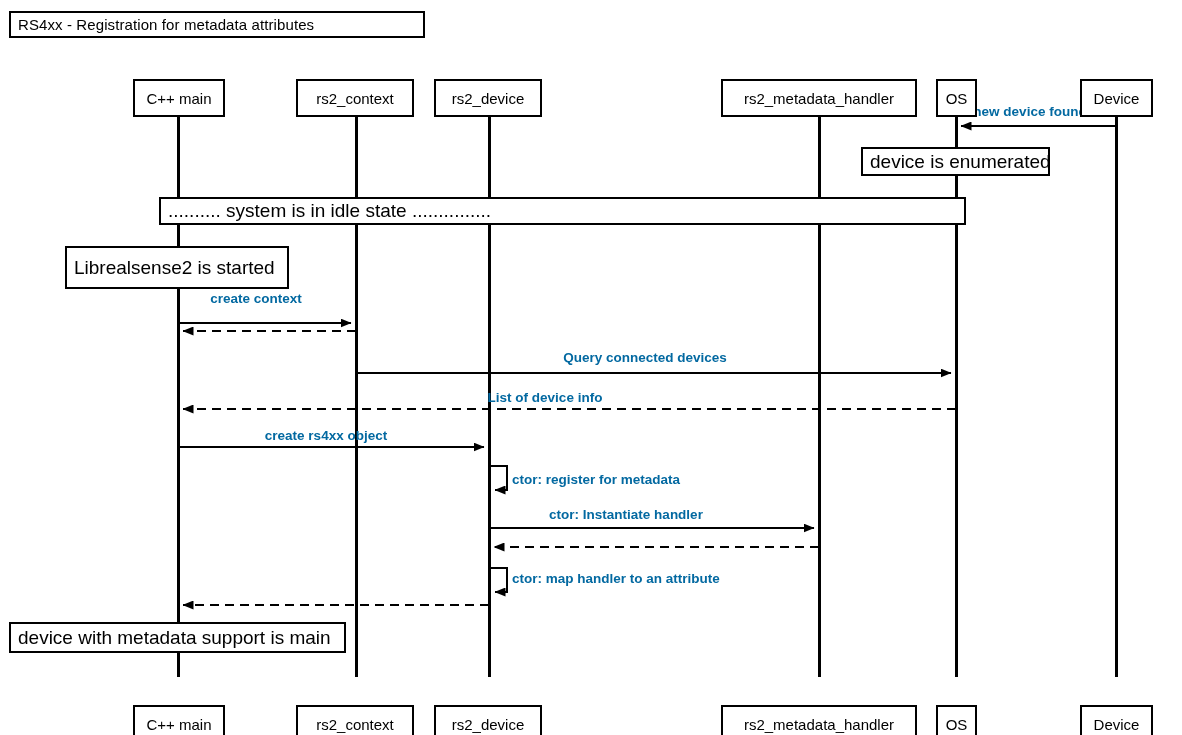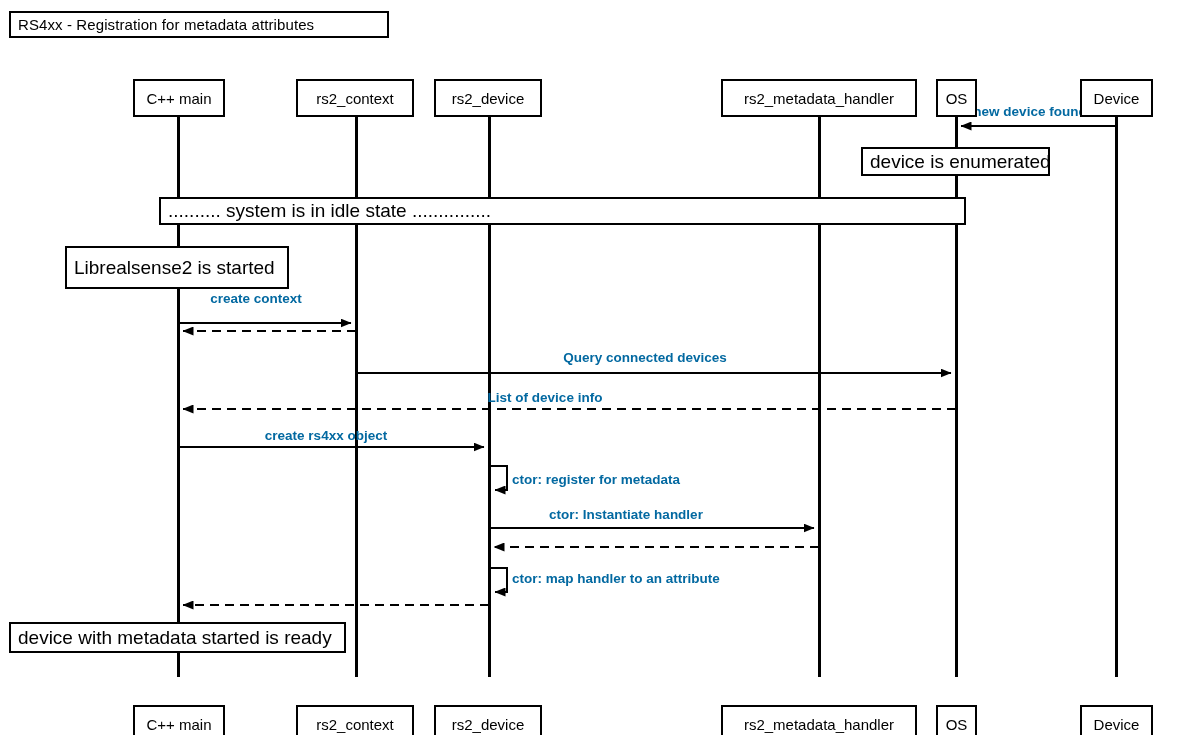--- a/index.html
+++ b/index.html
@@ -73,21 +73,21 @@
   }
   .msg-label.center {
     transform: translateX(-50%);
   }
 </style>
 </head>
 <body>
 
 <div id="diagram">
 
-  <div class="box left title-box" style="left:9px; top:11px; width:380px; height:27px;">
+  <div class="box left title-box" style="left:9px; top:11px; width:416px; height:27px;">
     <span>RS4xx - Registration for metadata attributes</span>
   </div>
 
   <div id="lifeline-lines">
       <div class="lifeline" style="left: 177px; top: 89px; height: 588px;"></div>
       <div class="lifeline" style="left: 355px; top: 89px; height: 588px;"></div>
       <div class="lifeline" style="left: 488px; top: 89px; height: 588px;"></div>
       <div class="lifeline" style="left: 818px; top: 89px; height: 588px;"></div>
       <div class="lifeline" style="left: 955px; top: 89px; height: 588px;"></div>
       <div class="lifeline" style="left: 1115px; top: 89px; height: 588px;"></div>
@@ -150,21 +150,21 @@
       <div class="box left note-box" style="left: 159px; top: 197px; width: 807px; height: 28px;">
         <span>.......... system is in idle state ...............</span>
       </div>
       <div class="box left note-box" style="left: 861px; top: 147px; width: 189px; height: 29px;">
         <span>device is enumerated</span>
       </div>
       <div class="box left note-box" style="left: 65px; top: 246px; width: 224px; height: 43px;">
         <span>Librealsense2 is started</span>
       </div>
       <div class="box left note-box" style="left: 9px; top: 622px; width: 337px; height: 31px;">
-        <span>device with metadata started is ready</span>
+        <span>device with metadata support is main</span>
       </div>
     </div>
 
   <div id="actors-bottom">
       <div class="box center actor-box" style="left: 133px; top: 677px; width: 92px; height: 38px;">
         <span>C++ main</span>
       </div>
       <div class="box center actor-box" style="left: 296px; top: 677px; width: 118px; height: 38px;">
         <span>rs2_context</span>
       </div>

